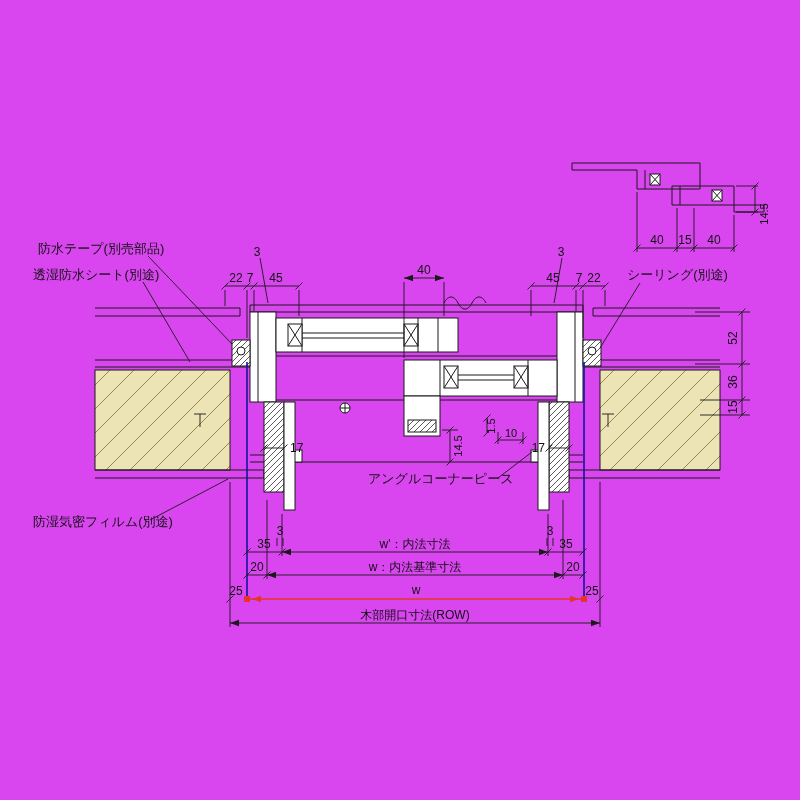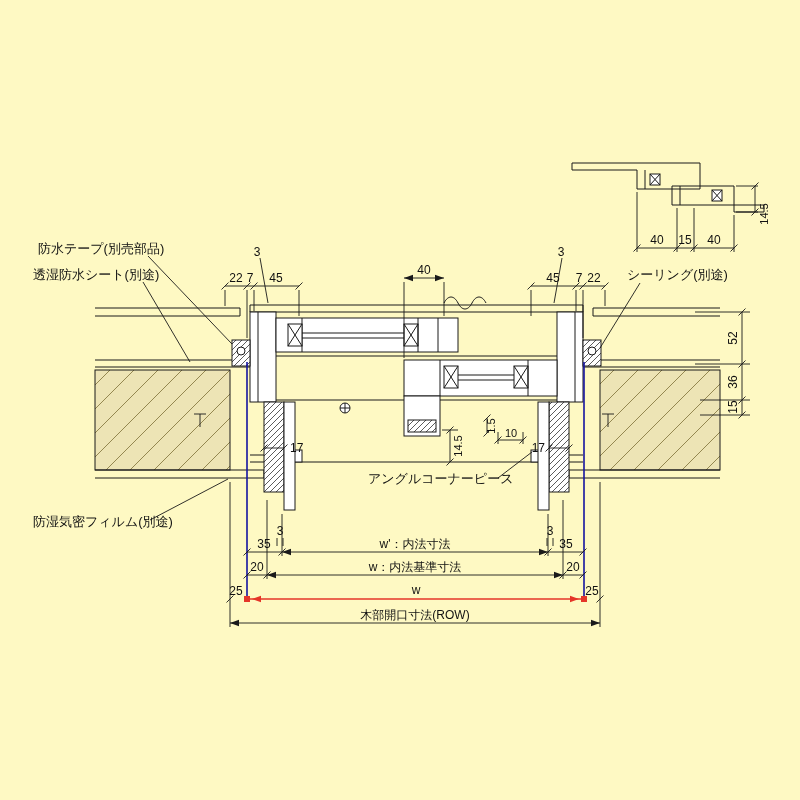--- a/index.html
+++ b/index.html
@@ -1,16 +1,16 @@
 <!DOCTYPE html>
 <html><head>
 <meta charset="utf-8">
 <style>
   html,body{margin:0;padding:0;background:#ffffff;}
-  .page{width:800px;height:800px;background:#fef9c3;position:relative;
+  .page{width:800px;height:800px;background:#d946ef;position:relative;
         font-family:"Liberation Sans","DejaVu Sans",sans-serif;}
   svg{display:block;}
   text{font-family:"Liberation Sans","DejaVu Sans",sans-serif;fill:#111111;}
   .dim{font-size:12px;}
   .dim-s{font-size:11px;}
   .callout{font-size:13px;}
 </style>
 </head>
 <body>
 

